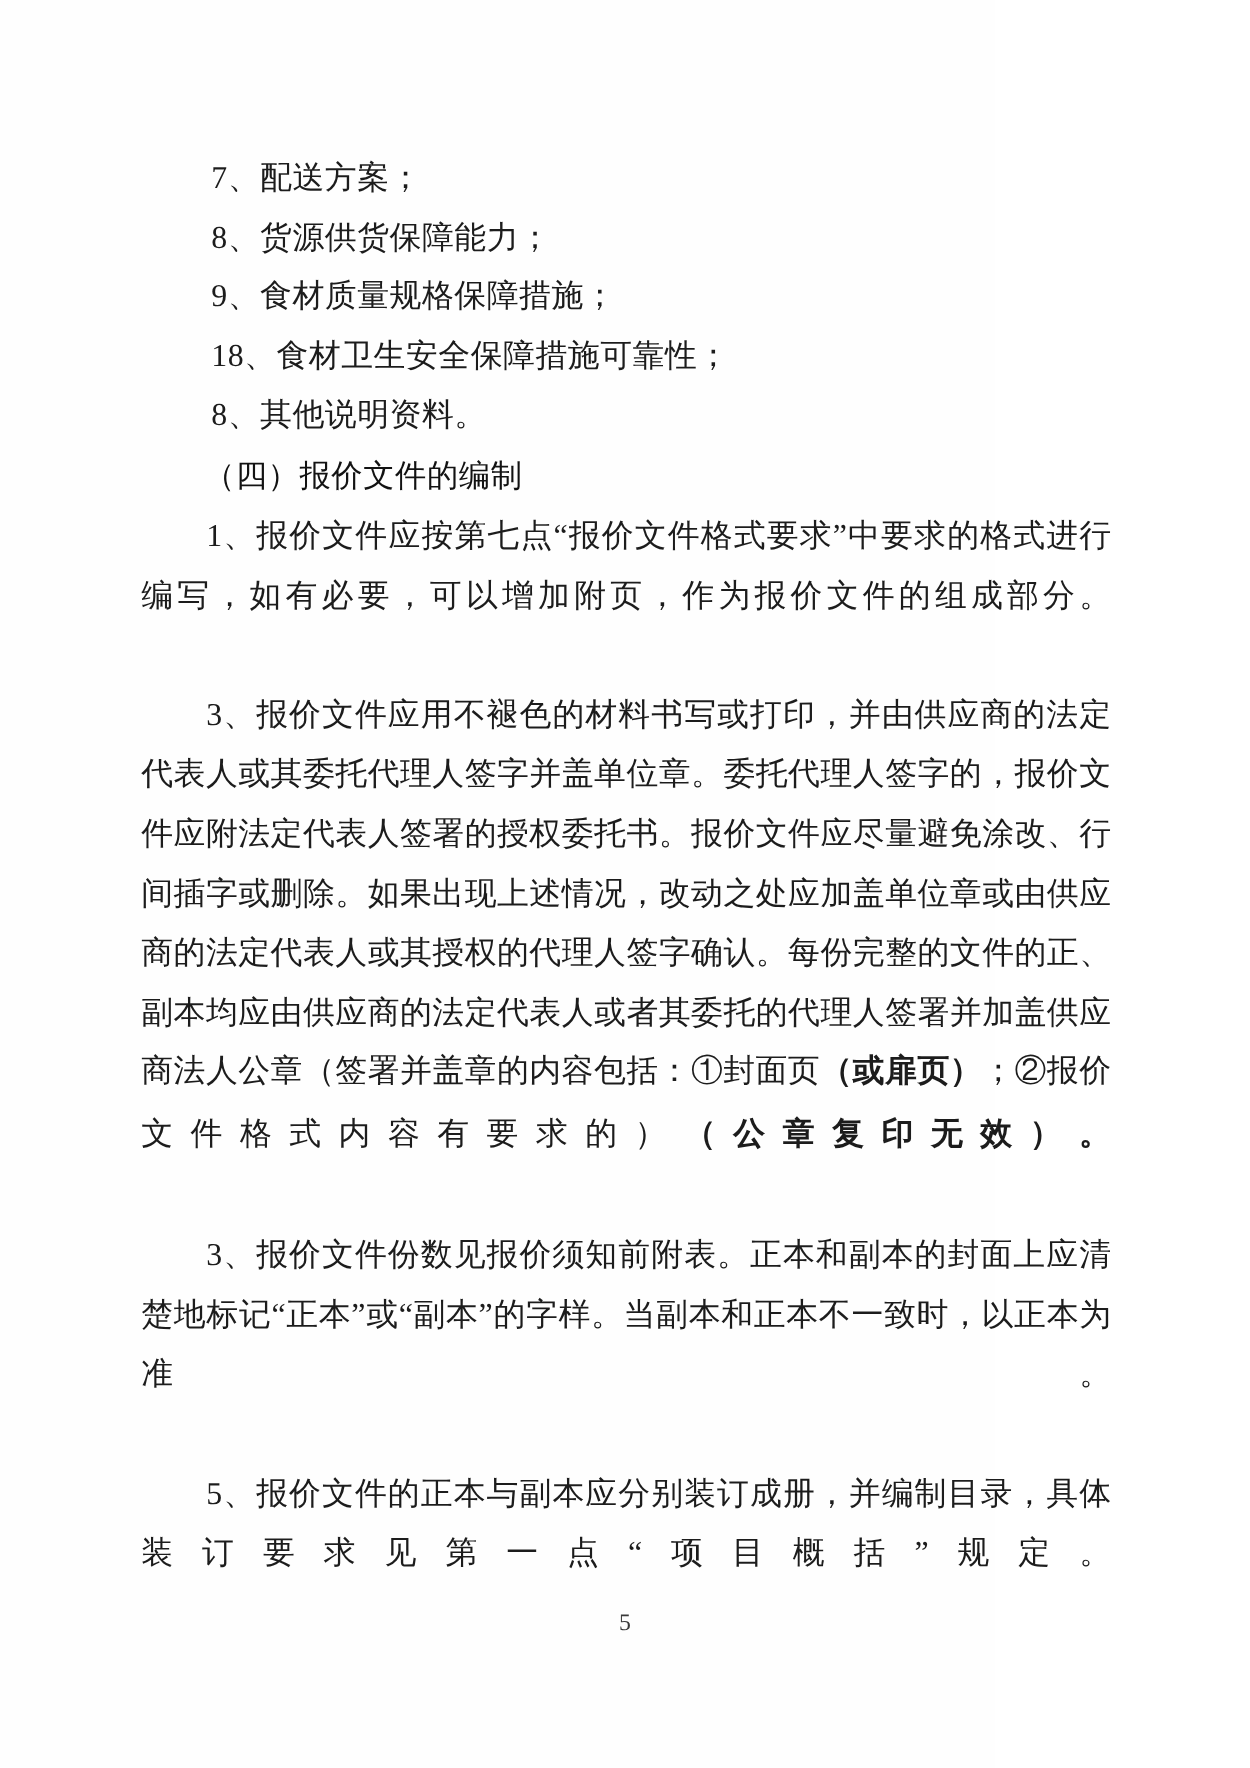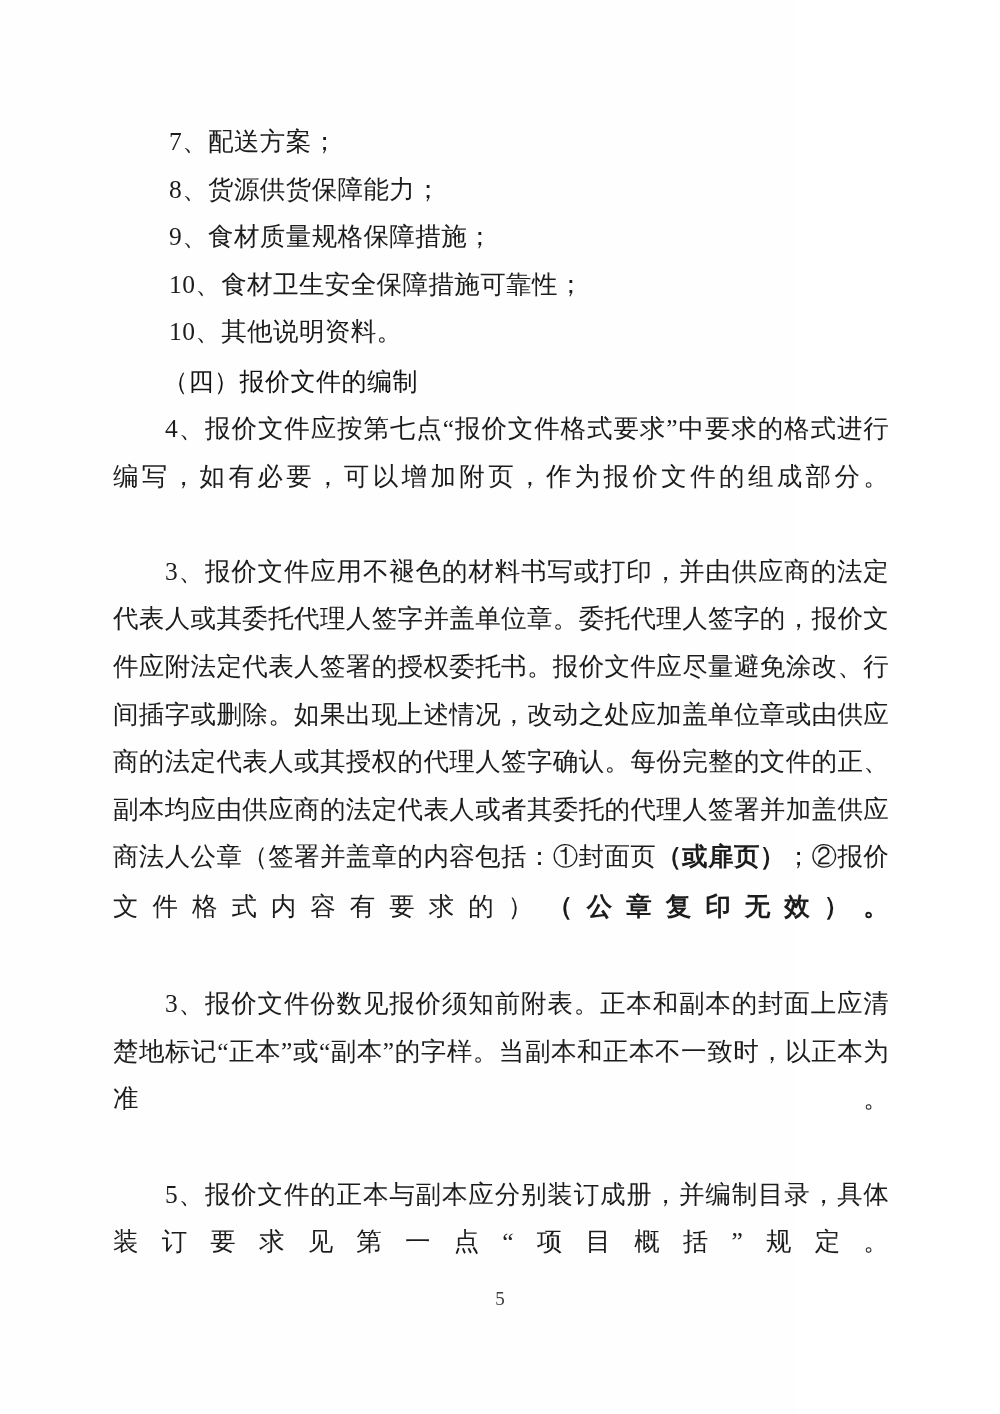--- a/index.html
+++ b/index.html
@@ -94,26 +94,26 @@
 </head>
 <body>
 
 <div class="page">
 
   <div class="content">
 
     <div class="list-line">7、配送方案；</div>
     <div class="list-line">8、货源供货保障能力；</div>
     <div class="list-line">9、食材质量规格保障措施；</div>
-    <div class="list-line">10、食材卫生安全保障措施可靠性；</div>
-    <div class="list-line">10、其他说明资料。</div>
+    <div class="list-line">18、食材卫生安全保障措施可靠性；</div>
+    <div class="list-line">8、其他说明资料。</div>
 
     <div class="section-heading">（四）报价文件的编制</div>
 
-    <div class="para">4、报价文件应按第七点“报价文件格式要求”中要求的格式进行编写，如有必要，可以增加附页，作为报价文件的组成部分。</div>
+    <div class="para">1、报价文件应按第七点“报价文件格式要求”中要求的格式进行编写，如有必要，可以增加附页，作为报价文件的组成部分。</div>
 
 
     <div class="para"><span>3、报价文件应用不褪色的材料书写或打印，并由供应商的法定代表人或其委托代理人签字并盖单位章。委托代理人签字的，报价文件应附法定代表人签署的授权委托书。报价文件应尽量避免涂改、行间插字或删除。如果出现上述情况，改动之处应加盖单位章或由供应商的法定代表人或其授权的代理人签字确认。每份完整的文件的正、副本均应由供应商的法定代表人或者其委托的代理人签署并加盖供应商法人公章（签署并盖章的内容包括：①封面页</span><span class="bold">（或扉页）</span><span>；②报价文件格式内容有要求的）</span><span class="bold">（公章复印无效）</span><span class="bold">。</span></div>
 
     <div class="para">3、报价文件份数见报价须知前附表。正本和副本的封面上应清楚地标记“正本”或“副本”的字样。当副本和正本不一致时，以正本为准。</div>
 
     <div class="para">5、报价文件的正本与副本应分别装订成册，并编制目录，具体装订要求见第一点“项目概括”规定。</div>
 
   </div>
 

